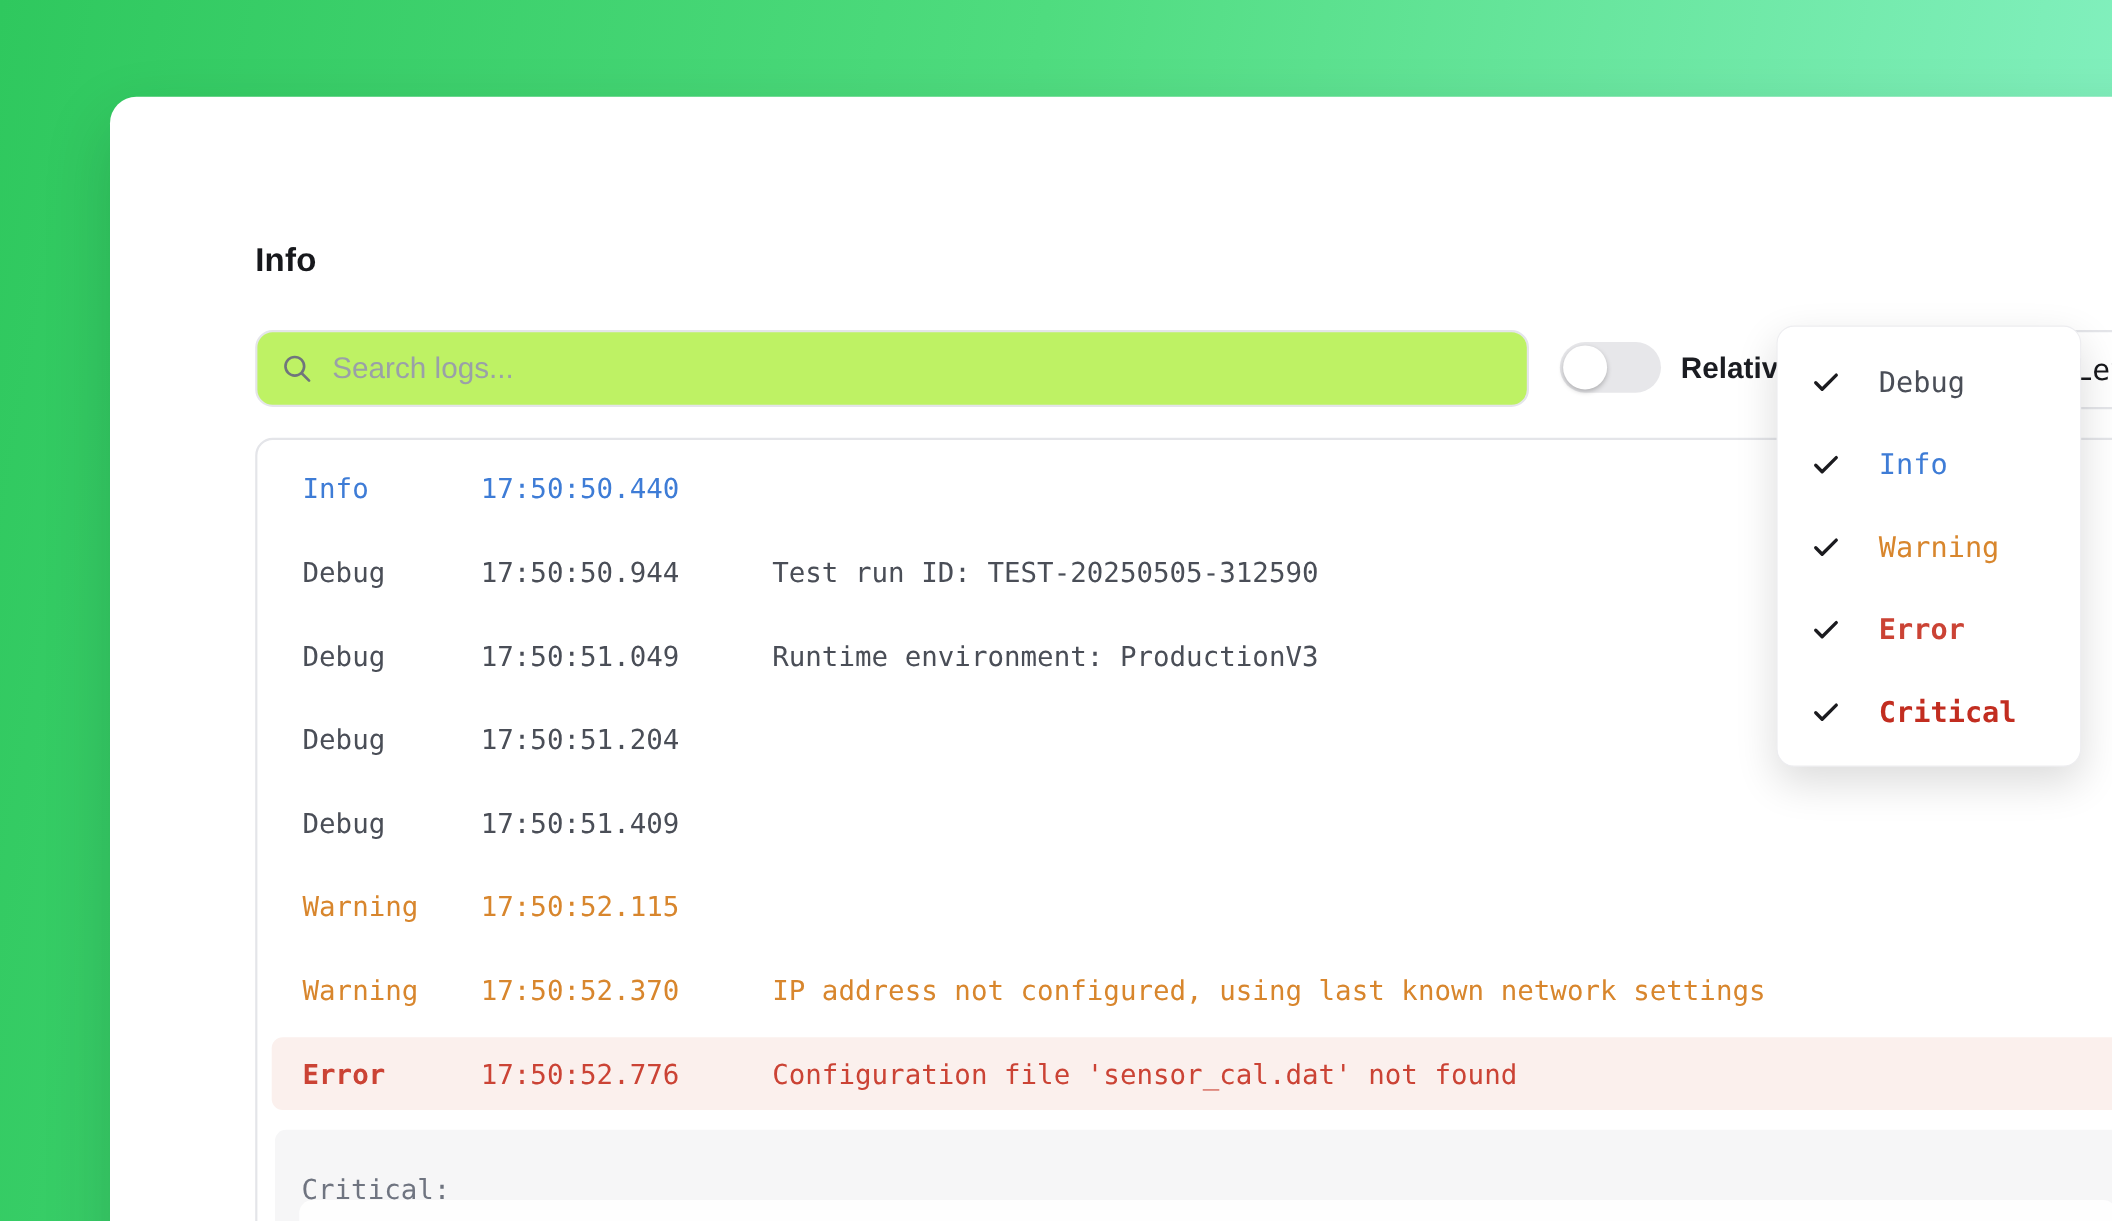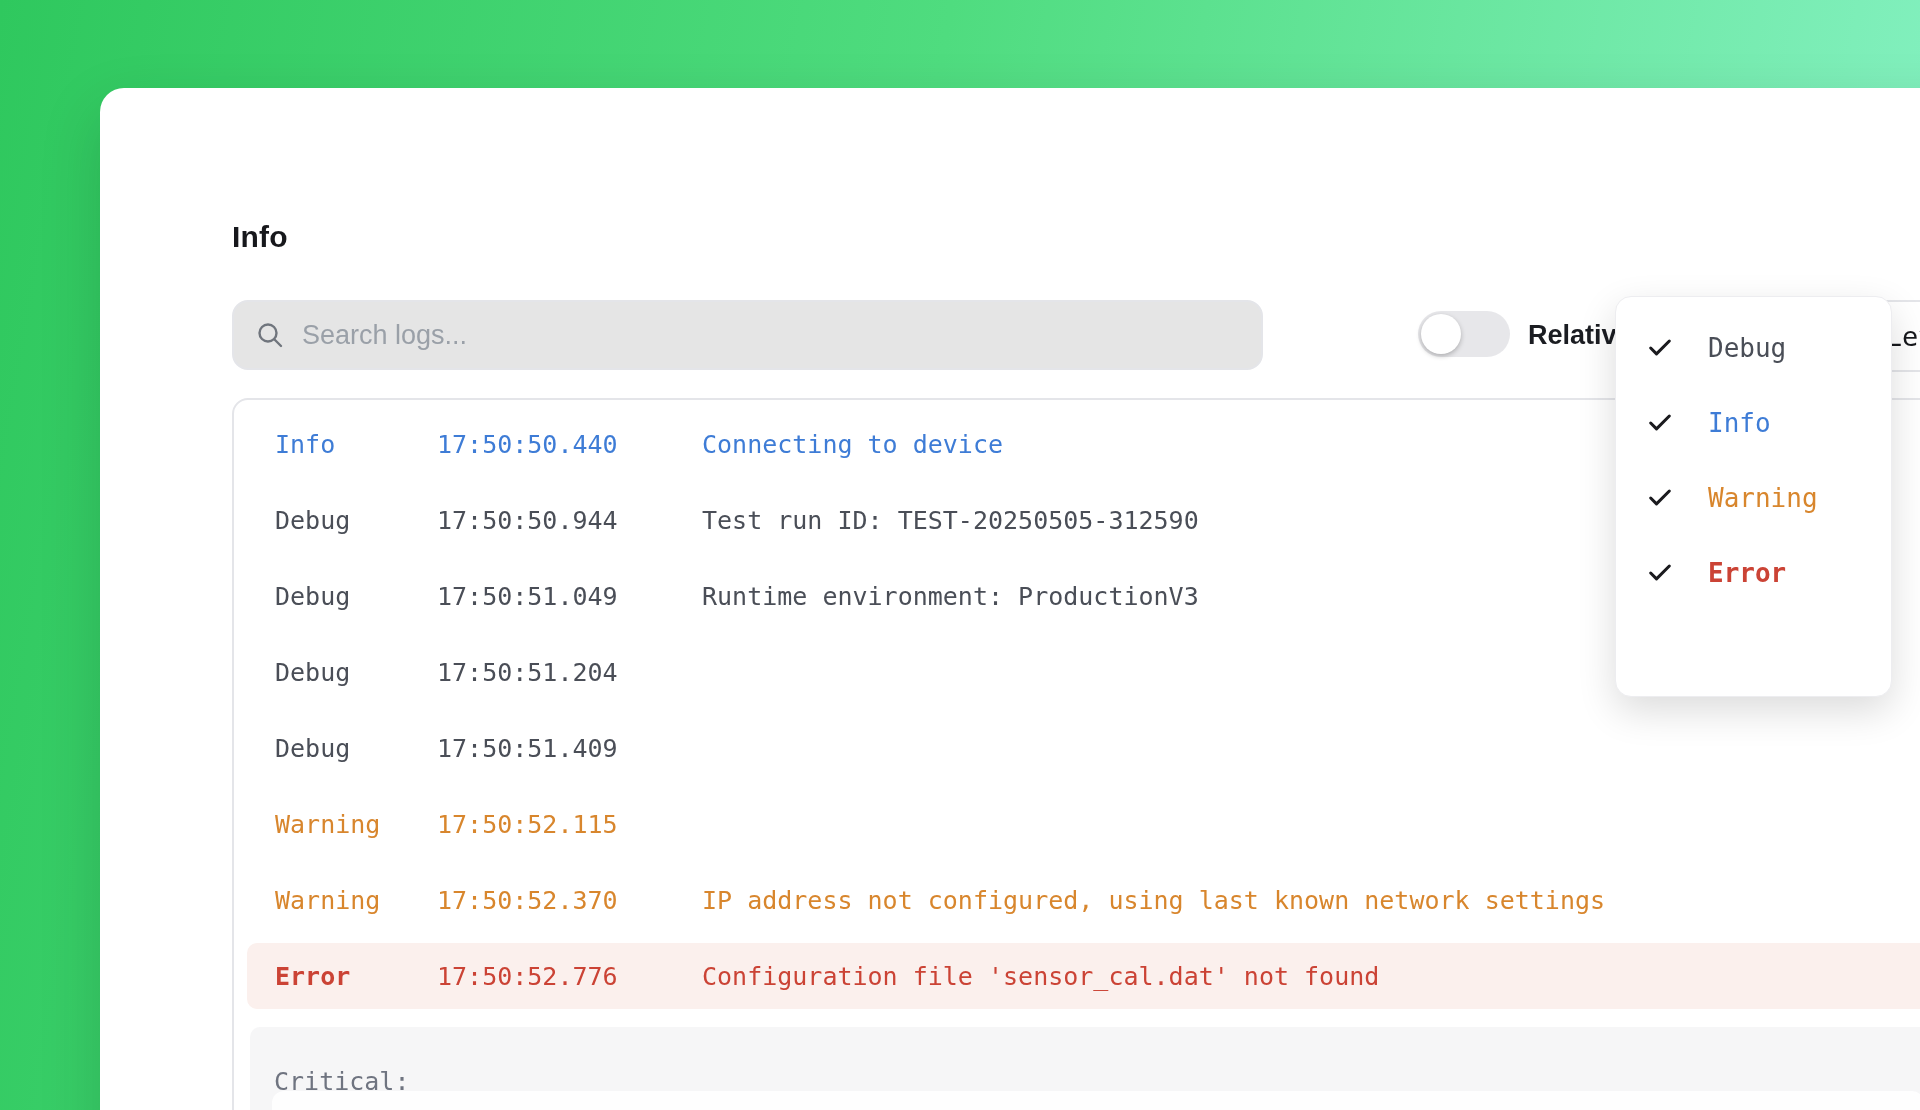--- a/index.html
+++ b/index.html
@@ -14,22 +14,22 @@
     background:#ffffff; border-radius:24px;
     box-shadow:0 24px 60px rgba(0,40,20,0.18);
   }
   .page-title {
     position:absolute; left:132px; top:132px;
     font-size:30px; font-weight:700; color:#17181c; letter-spacing:.2px;
   }
 
   
   .search-box {
-    position:absolute; left:132px; top:212px; width:1031px; height:70px;
-    border:2px solid #e4e5e9; border-radius:16px; background:#e5e5e5;
+    position:absolute; left:132px; top:212px; width:1158px; height:70px;
+    border:2px solid #e4e5e9; border-radius:16px; background:#bef264;
     display:flex; align-items:center; padding:0 20px;
   }
   .search-box svg { flex:0 0 auto; margin-right:16px; }
   .search-box input {
     border:none; outline:none; width:100%; background:transparent;
     font-family:"Liberation Sans", sans-serif; font-size:27px; color:#30343a;
   }
   .search-box input::placeholder { color:#9aa0a8; }
 
   .toggle {
@@ -134,21 +134,20 @@
       <path d="M4 5 H26 L18 14.5 V22.5 L12 25.5 V14.5 L4 5 Z" stroke="#17181c" stroke-width="2.3" stroke-linejoin="round"></path>
     </svg>
     <span class="label">Level</span>
   </div>
 
   <div class="log-panel">
     <div id="log-list">
         <div class="log-row" style="top: 11px; color: rgb(62, 124, 214);">
     <span class="cell-level">Info</span>
     <span class="cell-time">17:50:50.440</span>
-    <span class="cell-msg">Connecting to device</span>
   </div>
         <div class="log-row" style="top: 87px; color: rgb(74, 78, 87);">
     <span class="cell-level">Debug</span>
     <span class="cell-time">17:50:50.944</span>
     <span class="cell-msg">Test run ID: TEST-20250505-312590</span>
   </div>
         <div class="log-row" style="top: 163px; color: rgb(74, 78, 87);">
     <span class="cell-level">Debug</span>
     <span class="cell-time">17:50:51.049</span>
     <span class="cell-msg">Runtime environment: ProductionV3</span>
@@ -206,13 +205,19 @@
       <polyline points="20 6 9 17 4 12" stroke="#1b1b1f" stroke-width="2.6" stroke-linecap="round" stroke-linejoin="round"></polyline>
     </svg>
     <span class="menu-label" style="color: rgb(216, 134, 45);">Warning</span>
   </div>
     <div class="menu-item bold">
     <svg width="28" height="28" viewBox="0 0 24 24" fill="none">
       <polyline points="20 6 9 17 4 12" stroke="#1b1b1f" stroke-width="2.6" stroke-linecap="round" stroke-linejoin="round"></polyline>
     </svg>
     <span class="menu-label" style="color: rgb(203, 67, 53);">Error</span>
   </div>
+    <div class="menu-item bold">
+    <svg width="28" height="28" viewBox="0 0 24 24" fill="none">
+      <polyline points="20 6 9 17 4 12" stroke="#1b1b1f" stroke-width="2.6" stroke-linecap="round" stroke-linejoin="round"></polyline>
+    </svg>
+    <span class="menu-label" style="color: rgb(194, 45, 32);">Critical</span>
+  </div>
   </div>
 
 </body></html>

